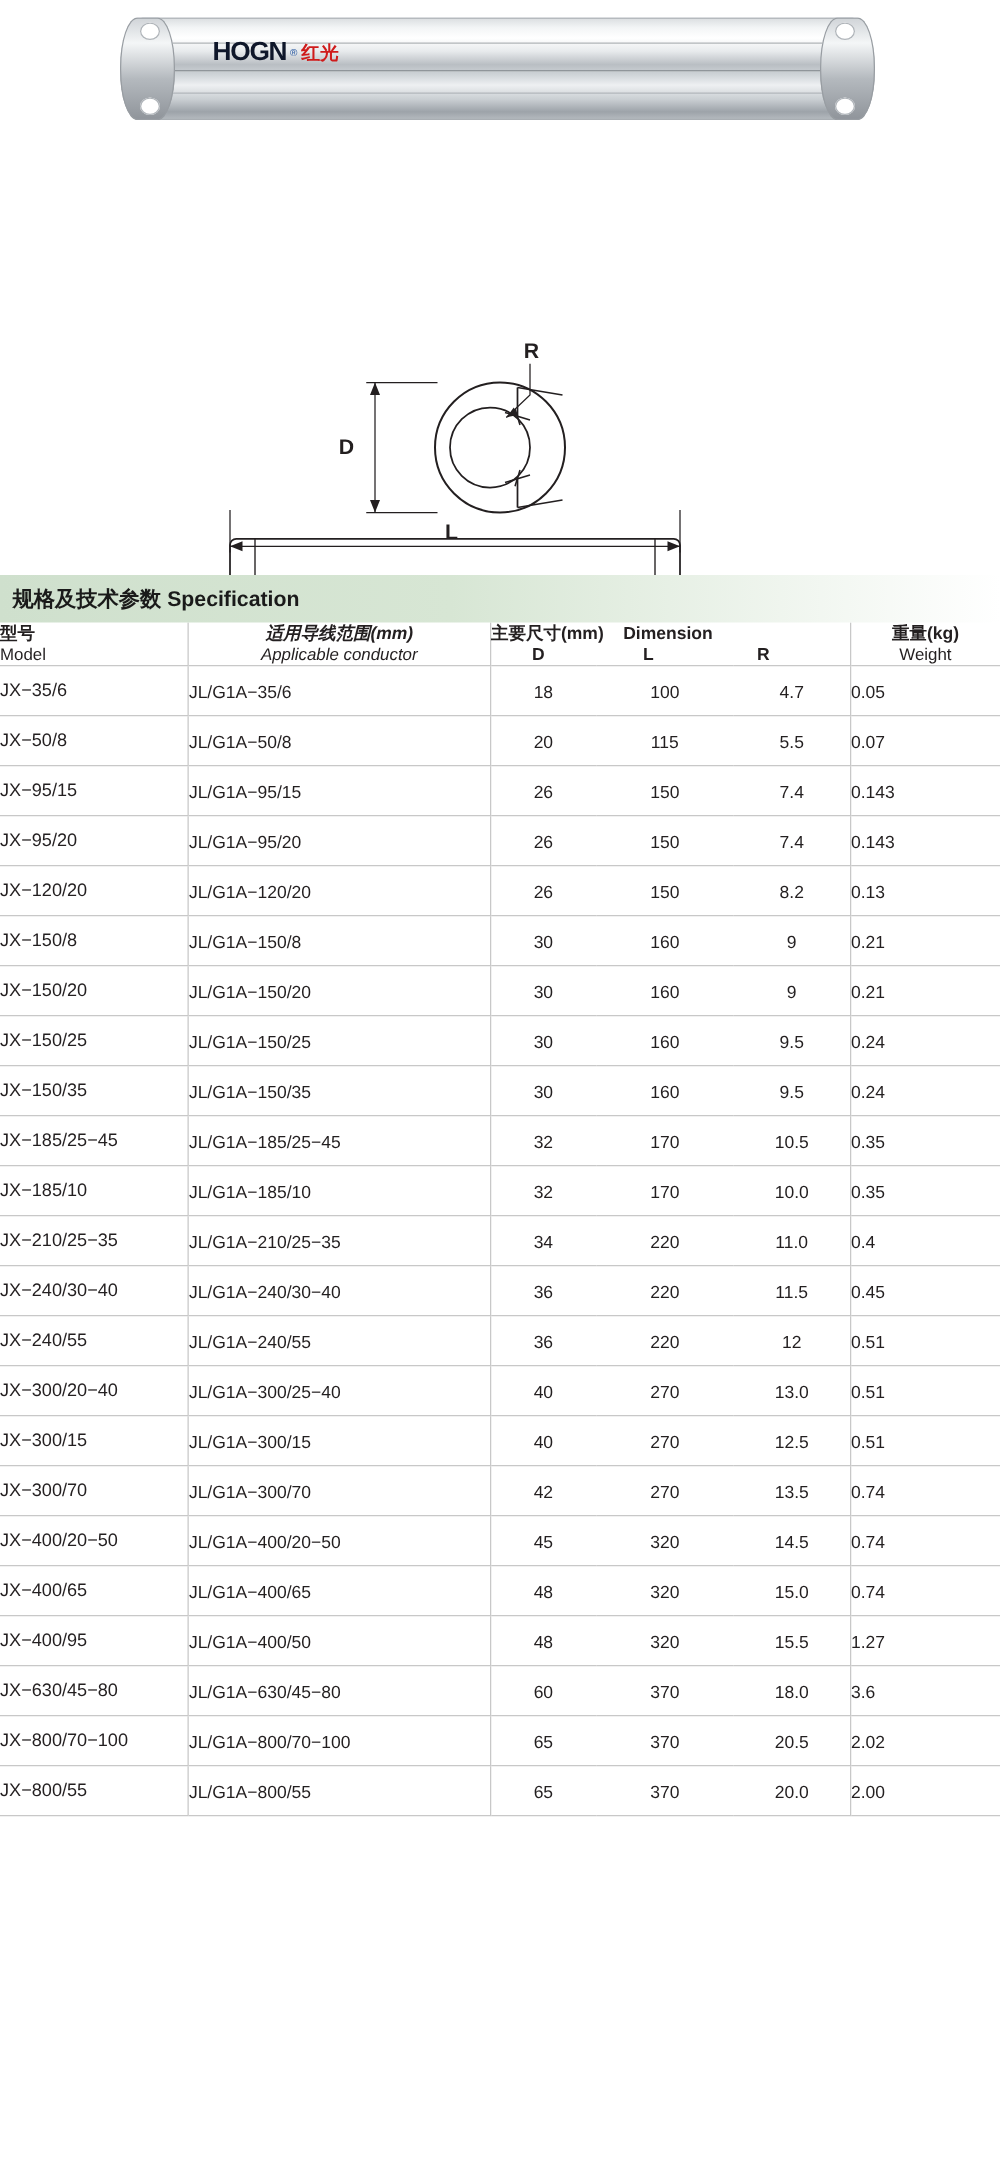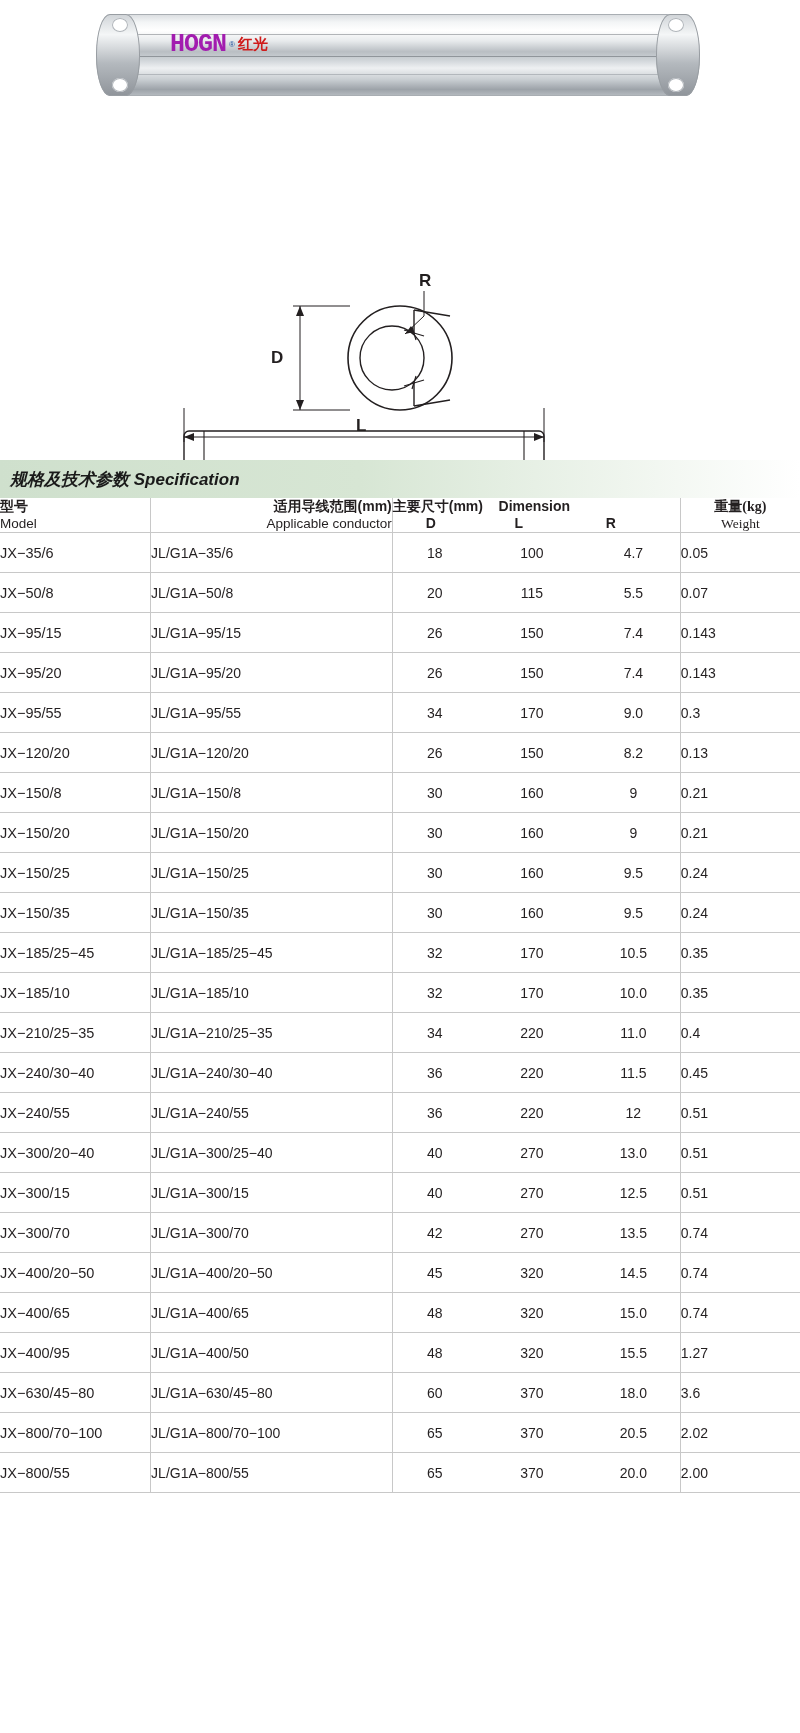--- a/index.html
+++ b/index.html
@@ -82,25 +82,25 @@
 
   .logo {
     position: absolute;
     left: 62px;
     top: 16px;
     display: flex;
     align-items: center;
     gap: 3px;
   }
   .logo .mark {
-    font-size: 25px;
+    font-size: 21px;
     font-weight: bold;
     letter-spacing: -1px;
-    color: #a21caf;
-    font-family: Liberation Mono, monospace;
+    color: #0f172a;
+    font-family: Liberation Sans, sans-serif;
   }
   .logo .sup {
     font-size: 8px;
     color: #1b4f9c;
     vertical-align: super;
   }
   .logo .cn {
     font-size: 15px;
     font-weight: bold;
     color: #cf1b1b;
@@ -114,21 +114,20 @@
   }
 
   
   .spec-bar {
     position: relative;
     width: 800px;
     height: 38px;
     background: linear-gradient(to right, #cfe0cd 0%, #d7e6d4 45%, #ffffff 100%);
     display: flex;
     align-items: center;
-    font-style: italic;
   }
   .spec-bar .title {
     padding-left: 10px;
     font-size: 17px;
     font-weight: bold;
     color: #1a1a1a;
   }
 
   
   table.spec {
@@ -172,23 +171,23 @@
   }
   td.num {
     text-align: center;
     font-size: 14px;
   }
   td.wt {
     text-align: left;
     font-size: 14px;
   }
   th.c-model { width: 136px; text-align: left; padding-left: 14px; }
-  th.c-cond  { width: 218px; text-align: right; padding-left: 22px; }
+  th.c-cond  { width: 218px; text-align: center; padding-left: 22px; font-style: italic; }
   th.c-dim   { text-align: left; padding-left: 26px; }
-  th.c-wt    { width: 108px; text-align: center; font-family: Liberation Serif, serif; }
+  th.c-wt    { width: 108px; text-align: center; }
   .dim-sub {
     display: flex;
     font-size: 14px;
     font-weight: bold;
   }
   .dim-sub span { text-align: center; }
   .sub-d { width: 76px; }
   .sub-l { width: 100px; }
   .sub-r { width: 84px; }
   td.d { width: 76px; }
@@ -340,28 +339,20 @@
       </tr>
       <tr>
         <td class="model">JX−95/20</td>
         <td class="cond colsep">JL/G1A−95/20</td>
         <td class="num d colsep">26</td>
         <td class="num l">150</td>
         <td class="num r">7.4</td>
         <td class="wt colsep">0.143</td>
       </tr>
       <tr>
-        <td class="model">JX−95/55</td>
-        <td class="cond colsep">JL/G1A−95/55</td>
-        <td class="num d colsep">34</td>
-        <td class="num l">170</td>
-        <td class="num r">9.0</td>
-        <td class="wt colsep">0.3</td>
-      </tr>
-      <tr>
         <td class="model">JX−120/20</td>
         <td class="cond colsep">JL/G1A−120/20</td>
         <td class="num d colsep">26</td>
         <td class="num l">150</td>
         <td class="num r">8.2</td>
         <td class="wt colsep">0.13</td>
       </tr>
       <tr>
         <td class="model">JX−150/8</td>
         <td class="cond colsep">JL/G1A−150/8</td>

